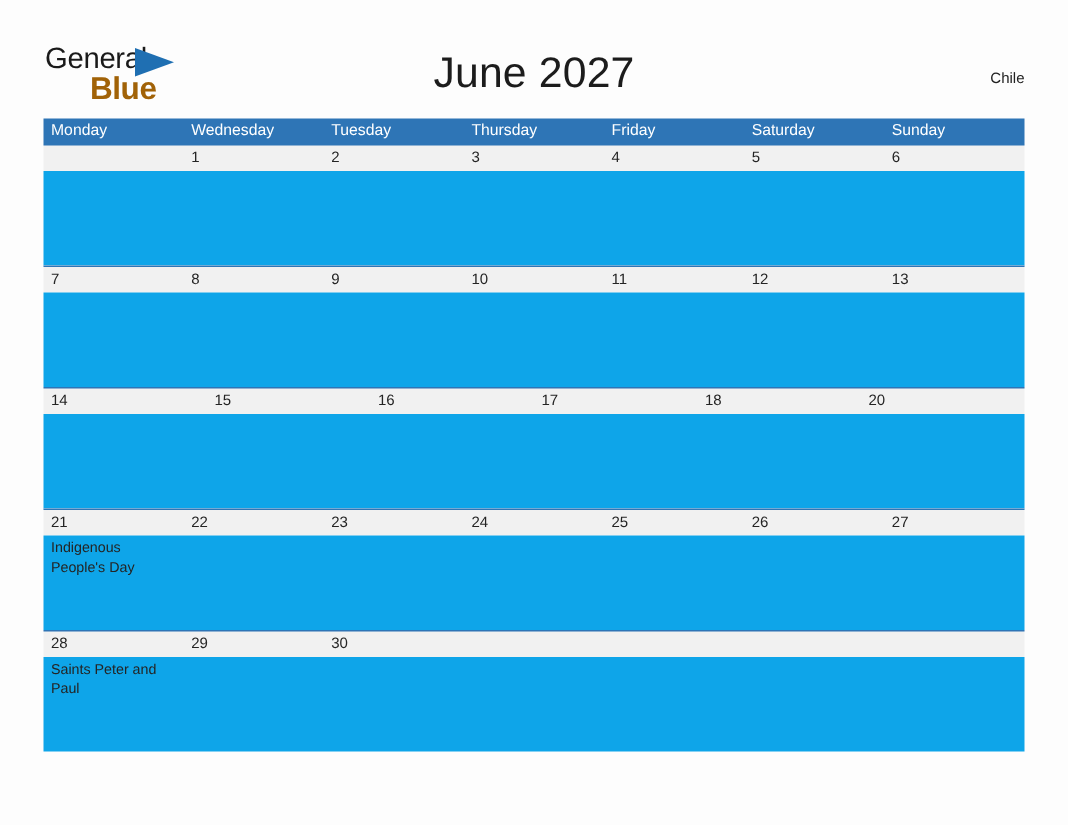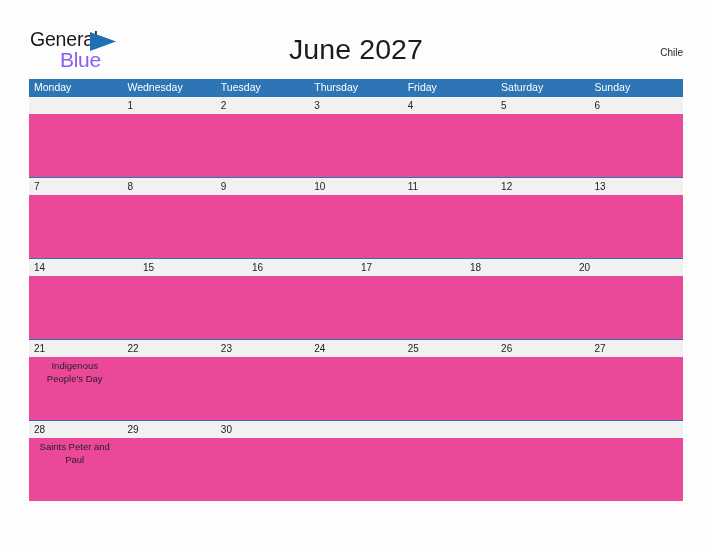--- a/index.html
+++ b/index.html
@@ -53,23 +53,24 @@
     left: 60px;
     top: 2px;
     width: 28px;
     height: 20px;
   }
   .logo-row2 {
     position: absolute;
     left: 30px;
     top: 19px;
     font-size: 21px;
-    color: #8b5cf6;
+    color: #a16207;
     letter-spacing: -0.3px;
     font-family: "Liberation Sans", sans-serif;
+    font-weight: bold;
   }
 
   .title {
     position: absolute;
     left: 0;
     top: 33px;
     width: 712px;
     text-align: center;
     font-size: 28.5px;
     color: #1c1c1c;
@@ -135,22 +136,21 @@
     padding-left: 5px;
     box-sizing: border-box;
     white-space: nowrap;
     overflow: hidden;
   }
 
   .week-events {
     display: flex;
     width: 100%;
     height: 63px;
-    background: #ec4899;
-    text-align: center;
+    background: #0ea5e9;
   }
   .event-cell {
     flex: 1 1 0;
     box-sizing: border-box;
     padding: 2px 7px 0 5px;
     font-size: 9.5px;
     line-height: 13px;
     color: #242424;
     overflow: hidden;
   }

